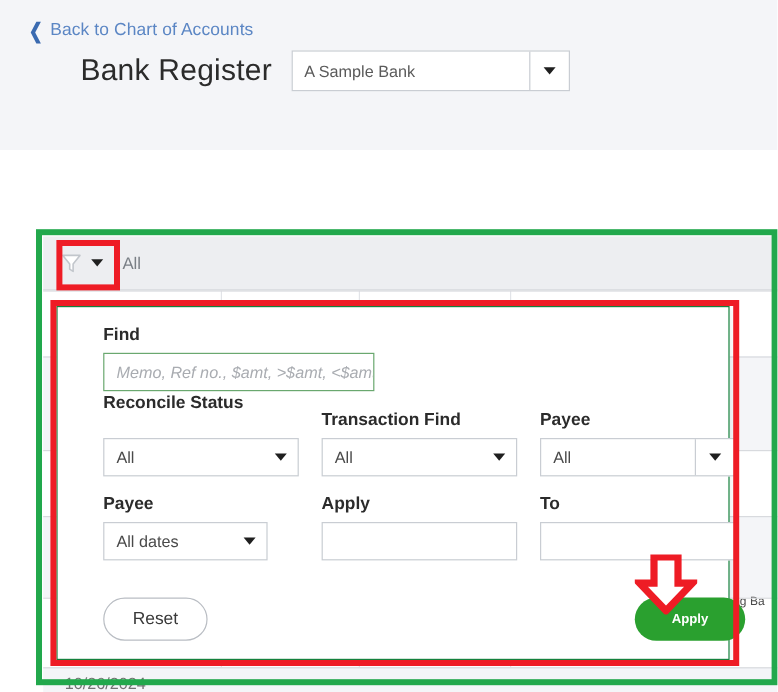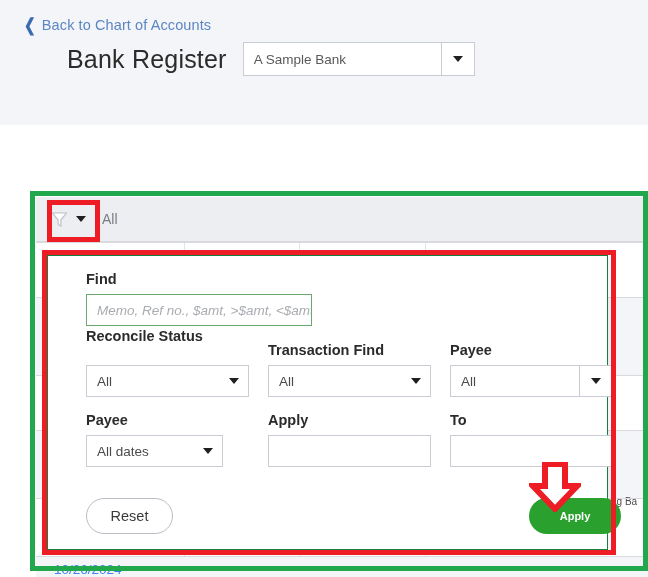--- a/index.html
+++ b/index.html
@@ -324,21 +324,21 @@
   <div class="reg-row shade line" style="top:100px; height:78px;"></div>
   <div class="reg-row line" style="top:178px; height:55px;"></div>
   <div class="reg-row shade line" style="top:233px; height:68px;">
     <span class="reg-cell-text" style="left:575px; top:65px;">ng Ba</span>
   </div>
   <div class="reg-row line" style="top:301px; height:58px;"></div>
   <div class="reg-row shade line" style="top:359px; height:21px;"></div>
 
 </div>
 
-<div style="position:absolute;left:54px;top:562px;font-size:13.5px;color:#3b82f6;white-space:nowrap;">10/26/2024</div>
+<div style="position:absolute;left:54px;top:562px;font-size:13.5px;color:#737373;white-space:nowrap;">10/26/2024</div>
 
 <div class="filter-panel">
   <div class="fp-inner">
 
     <div class="fld-label" style="left:14px; top:15px;">Find</div>
     <div class="find-input" style="left:14px; top:38px; width:226px;">Memo, Ref no., $amt, &gt;$amt, &lt;$amt</div>
 
     <div class="fld-label" style="left:14px; top:72px;">Reconcile Status</div>
     <div class="fld-label" style="left:196px; top:86px;">Transaction Find</div>
     <div class="fld-label" style="left:378px; top:86px;">Payee</div>

